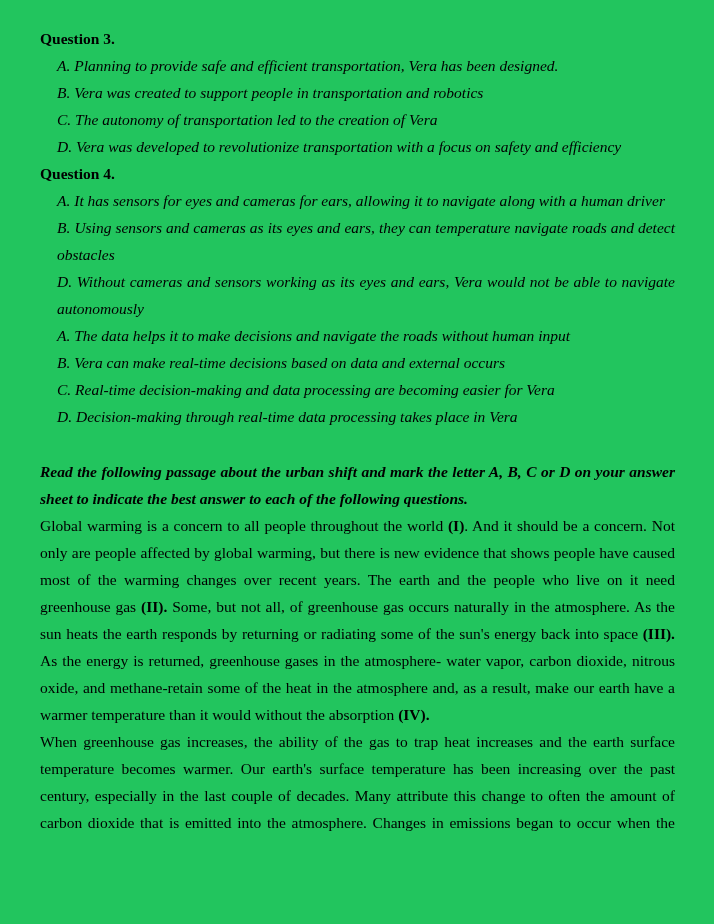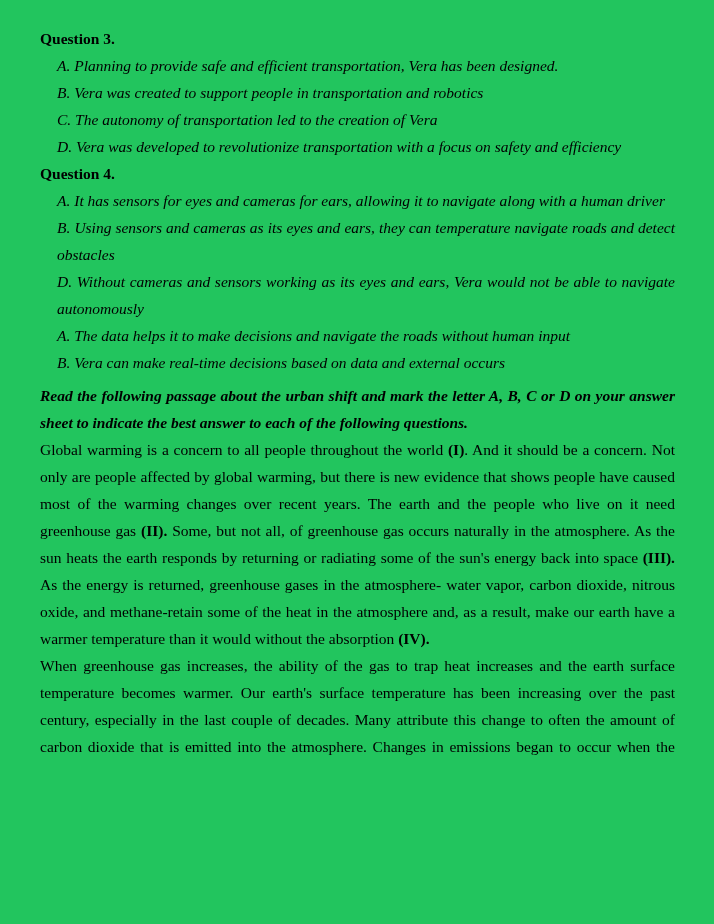--- a/index.html
+++ b/index.html
@@ -27,21 +27,21 @@
   p { margin: 0; padding: 0; }
   .qhead {
     font-weight: bold;
   }
   .opt {
     margin-left: 17px;
     text-align: justify;
     font-style: italic;
   }
   .instruction {
-    margin-top: 6px;
+    margin-top: 28px;
     font-weight: bold;
     font-style: italic;
     text-align: justify;
   }
   .para {
     text-align: justify;
   }
   .para-cutoff {
     text-align: justify;
     text-align-last: justify;
@@ -65,20 +65,22 @@
     <section>
       <p class="qhead">Question 4.</p>
       <p class="opt">A. It has sensors for eyes and cameras for ears, allowing it to navigate along with a human driver</p>
       <p class="opt">B. Using sensors and cameras as its eyes and ears, they can temperature navigate roads and detect obstacles</p>
       <p class="opt">D. Without cameras and sensors working as its eyes and ears, Vera would not be able to navigate autonomously</p>
     </section>
 
     <section>
       <p class="opt">A. The data helps it to make decisions and navigate the roads without human input</p>
       <p class="opt">B. Vera can make real-time decisions based on data and external occurs</p>
+      <p class="opt">C. Real-time decision-making and data processing are becoming easier for Vera</p>
+      <p class="opt">D. Decision-making through real-time data processing takes place in Vera</p>
     </section>
 
     <p class="instruction">Read the following passage about the urban shift and mark the letter A, B, C or D on your answer sheet to indicate the best answer to each of the following questions.</p>
 
     <p class="para"><span>Global warming is a concern to all people throughout the world </span><b>(I)</b><span>. And it should be a concern. Not only are people affected by global warming, but there is new evidence that shows people have caused most of the warming changes over recent years. The earth and the people who live on it need greenhouse gas </span><b>(II).</b><span> Some, but not all, of greenhouse gas occurs naturally in the atmosphere. As the sun heats the earth responds by returning or radiating some of the sun's energy back into space </span><b>(III).</b><span> As the energy is returned, greenhouse gases in the atmosphere- water vapor, carbon dioxide, nitrous oxide, and methane-retain some of the heat in the atmosphere and, as a result, make our earth have a warmer temperature than it would without the absorption </span><b>(IV).</b></p>
 
     <p class="para para-cutoff">When greenhouse gas increases, the ability of the gas to trap heat increases and the earth surface temperature becomes warmer. Our earth's surface temperature has been increasing over the past century, especially in the last couple of decades. Many attribute this change to often the amount of carbon dioxide that is emitted into the atmosphere. Changes in emissions began to occur when the</p>
 
   </div>
 </div>

